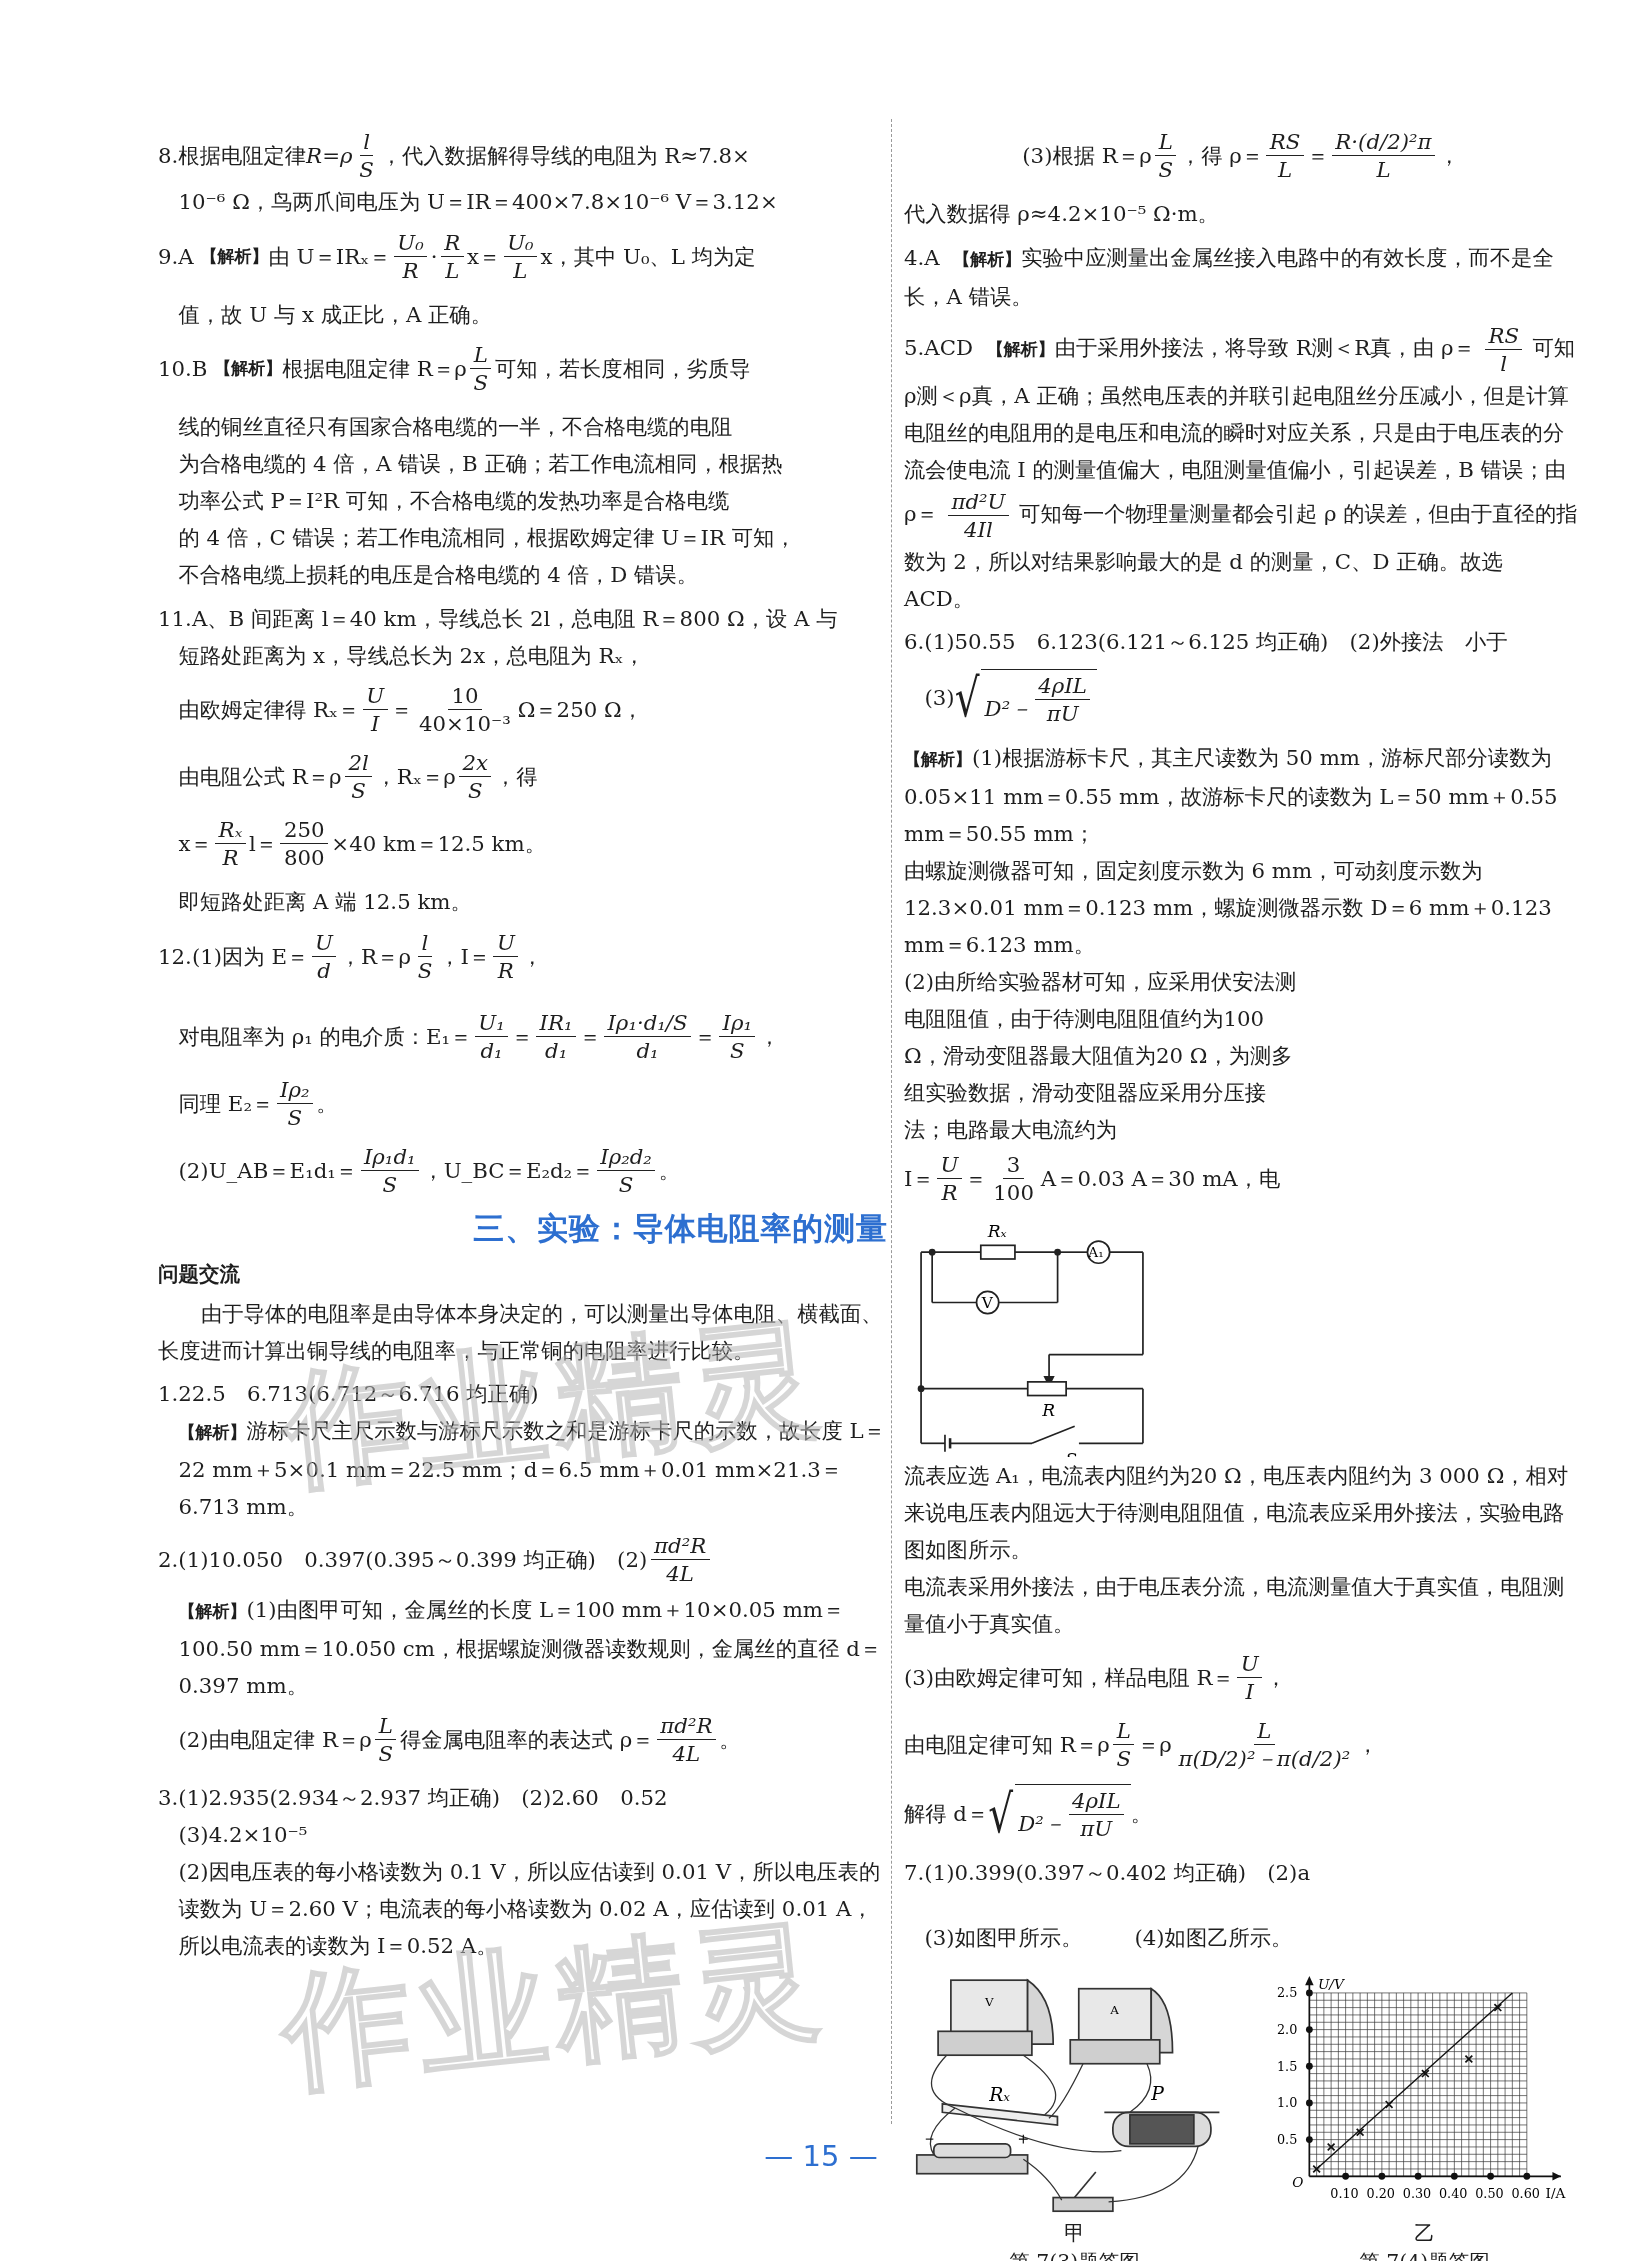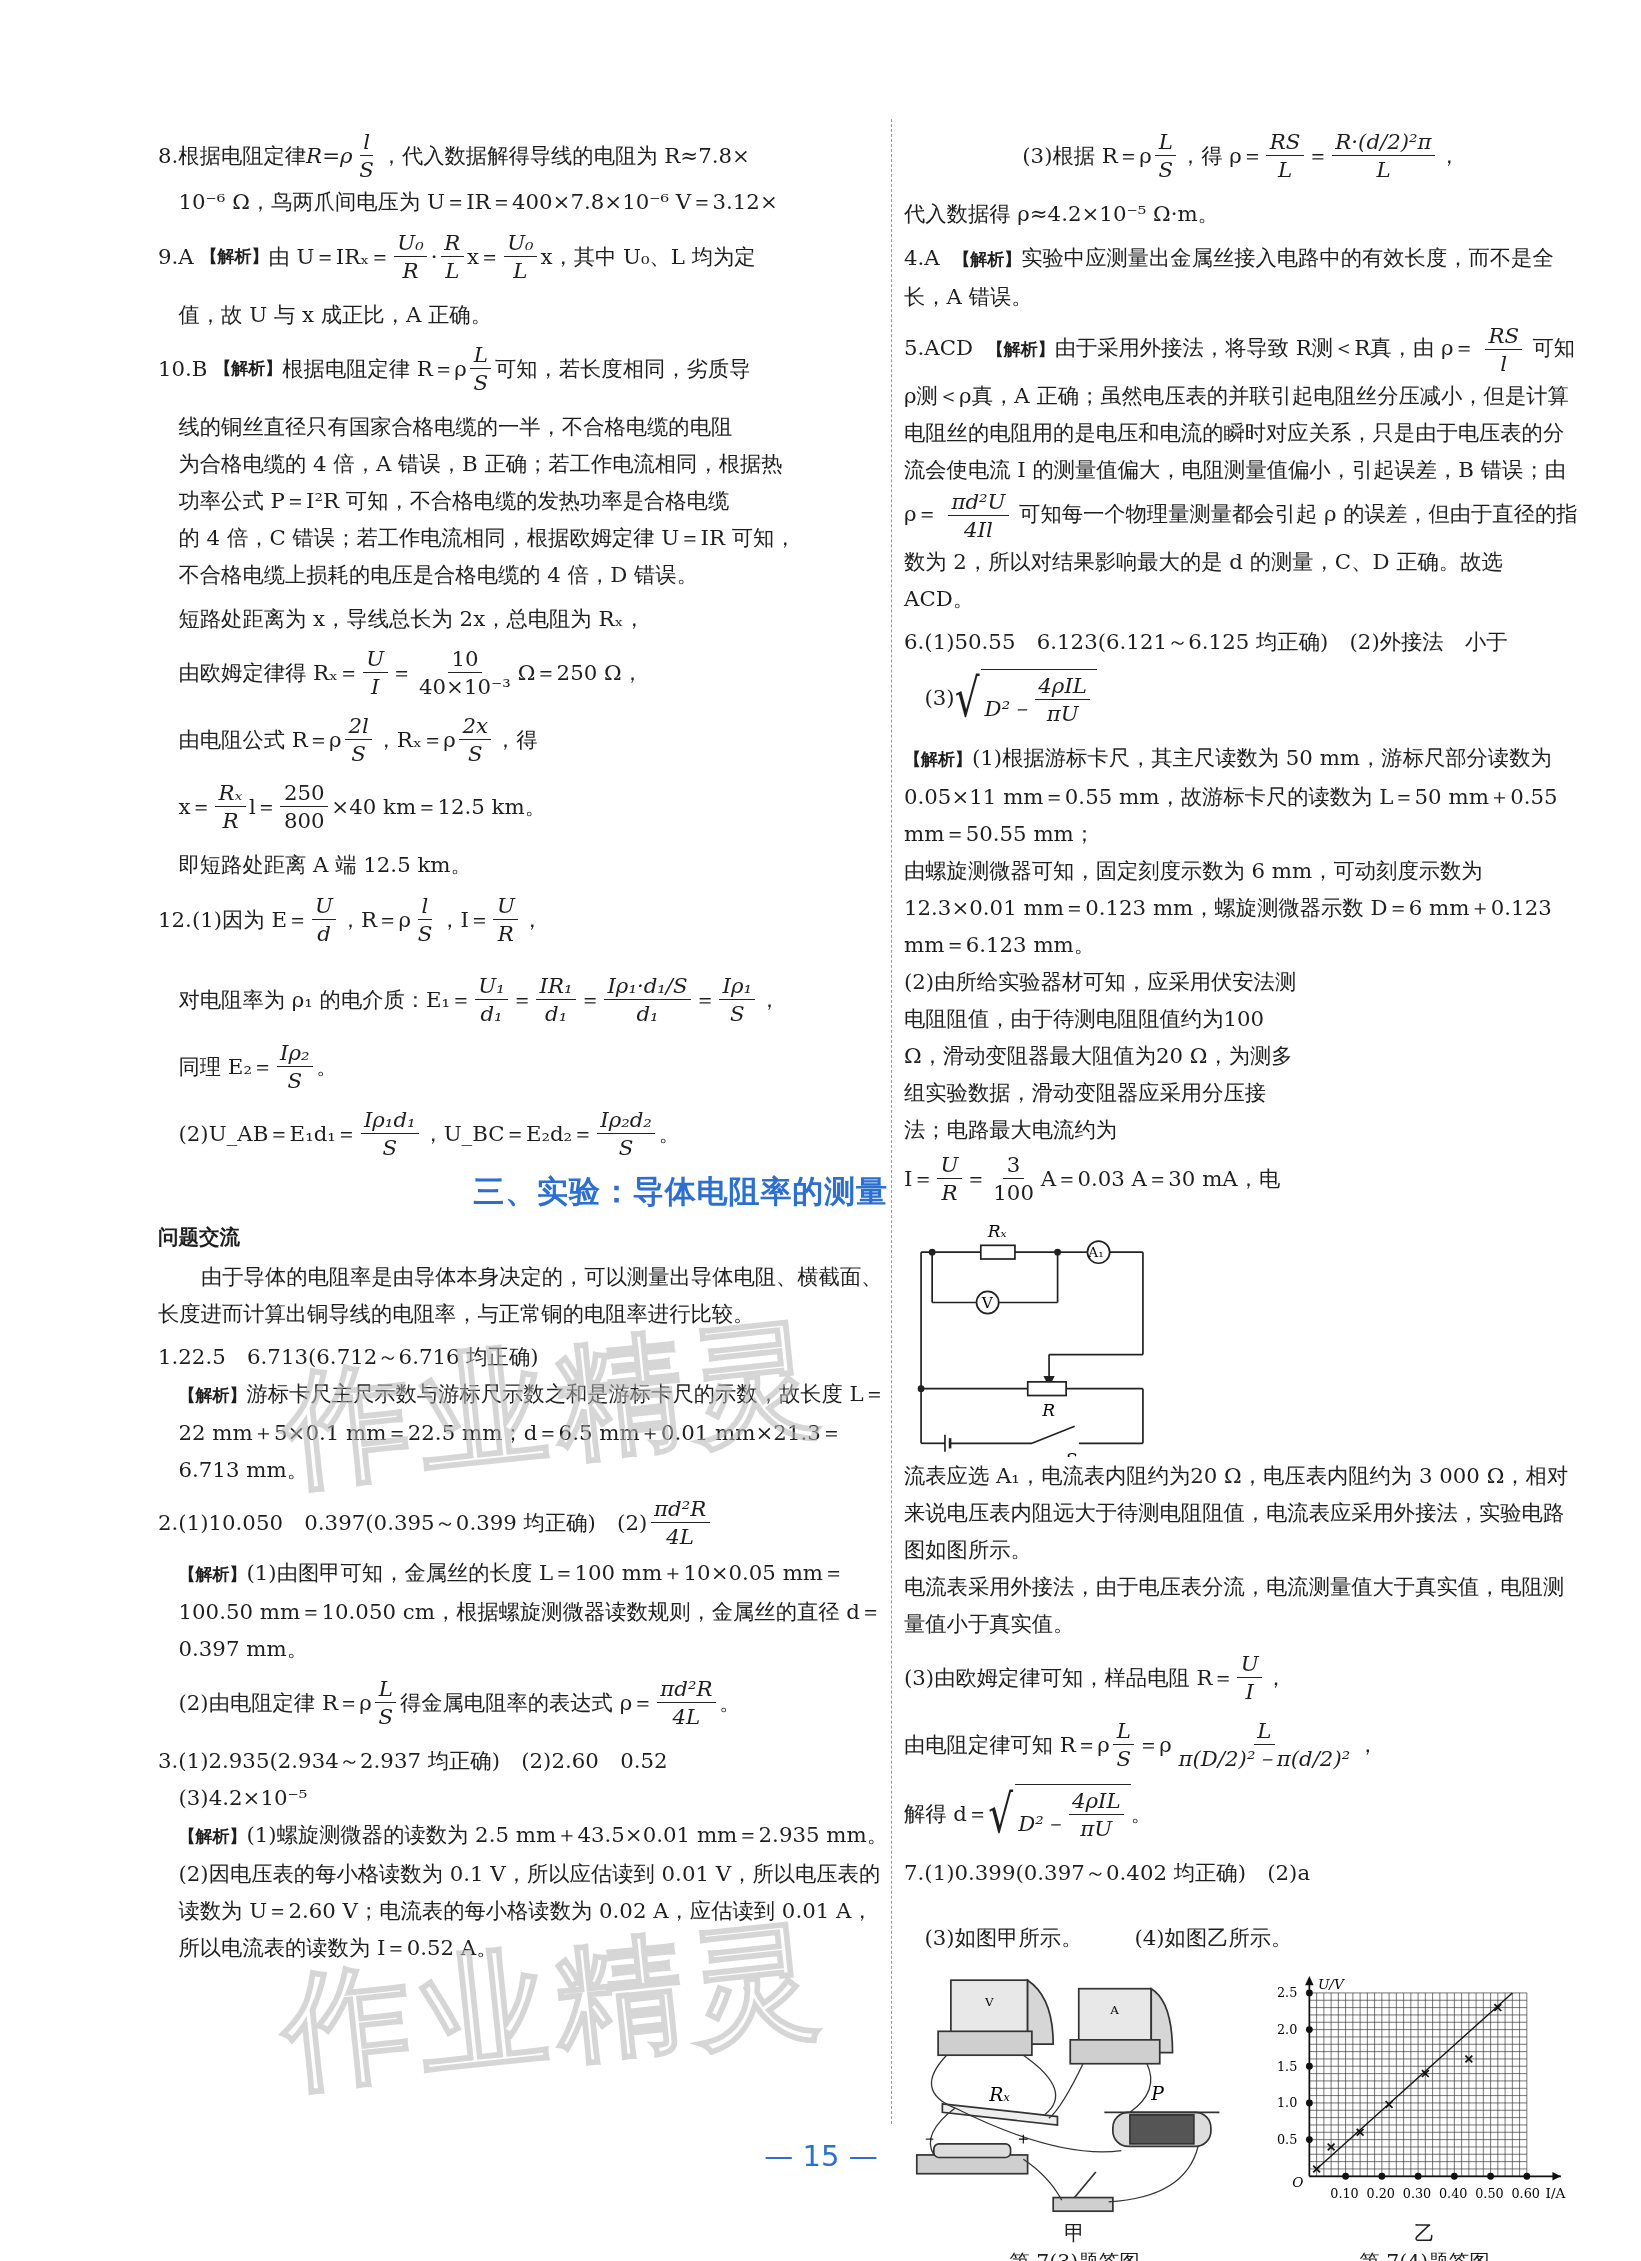--- a/index.html
+++ b/index.html
@@ -108,20 +108,21 @@
       <span>可知，若长度相同，劣质导</span>
     </div>
     <div class="indent2">线的铜丝直径只有国家合格电缆的一半，不合格电缆的电阻</div>
     <div class="indent2">为合格电缆的 4 倍，A 错误，B 正确；若工作电流相同，根据热</div>
     <div class="indent2">功率公式 P＝I²R 可知，不合格电缆的发热功率是合格电缆</div>
     <div class="indent2">的 4 倍，C 错误；若工作电流相同，根据欧姆定律 U＝IR 可知，</div>
     <div class="indent2">不合格电缆上损耗的电压是合格电缆的 4 倍，D 错误。</div>
   </div>
 
   <div class="para">
+    <div><span>11.</span><span>A、B 间距离 l＝40 km，导线总长 2l，总电阻 R＝800 Ω，设 A 与</span></div>
     <div class="indent2">短路处距离为 x，导线总长为 2x，总电阻为 Rₓ，</div>
     <div class="mathline indent2">
       <span>由欧姆定律得 Rₓ＝</span>
       <span class="frac">
           <span>U</span>
           <span>I</span>
         </span>
       <span>＝</span>
       <span class="frac" style="font-style:normal">
           <span>10</span>
@@ -254,21 +255,20 @@
           <span>πd²R</span>
           <span>4L</span>
         </span>
       <span>。</span>
     </div>
   </div>
 
   <div class="para">
     <div>3.(1)2.935(2.934～2.937 均正确)　(2)2.60　0.52</div>
     <div class="indent2">(3)4.2×10⁻⁵</div>
-    <div class="indent2"><span class="tag">【解析】</span><span>(1)螺旋测微器的读数为 2.5 mm＋43.5×0.01 mm＝2.935 mm。</span></div>
     <div class="indent2">(2)因电压表的每小格读数为 0.1 V，所以应估读到 0.01 V，所以电压表的读数为 U＝2.60 V；电流表的每小格读数为 0.02 A，应估读到 0.01 A，所以电流表的读数为 I＝0.52 A。</div>
   </div>
 </div>
 
 <div class="col right">
 
   <div class="para">
     <div class="mathline" style="margin-top:0;justify-content:center;">
       <span>(3)根据 R＝ρ</span>
       <span class="frac">

